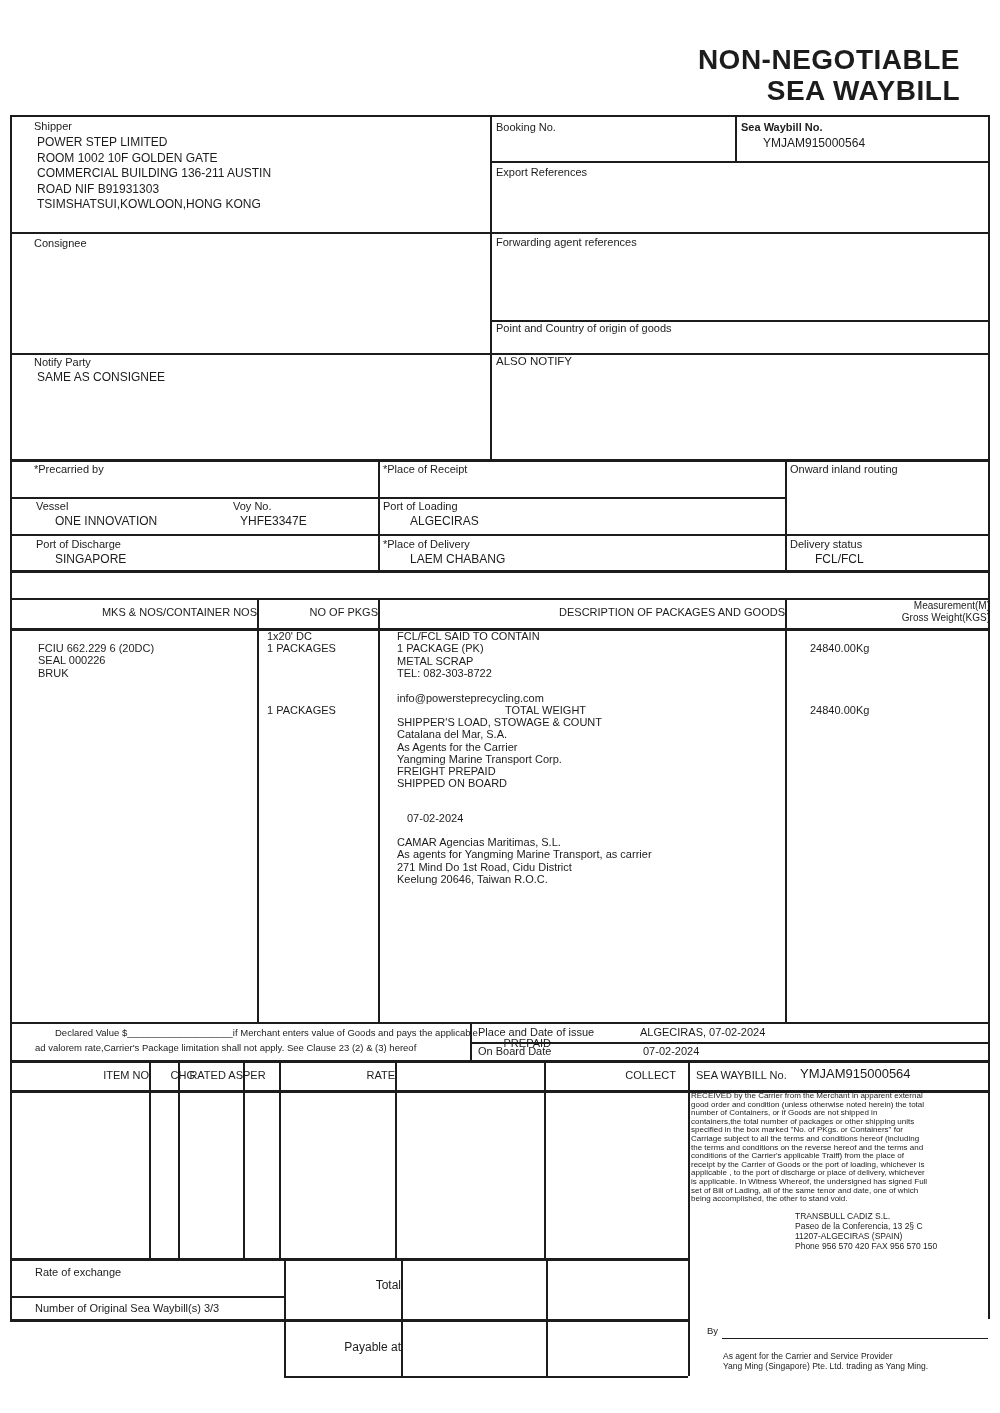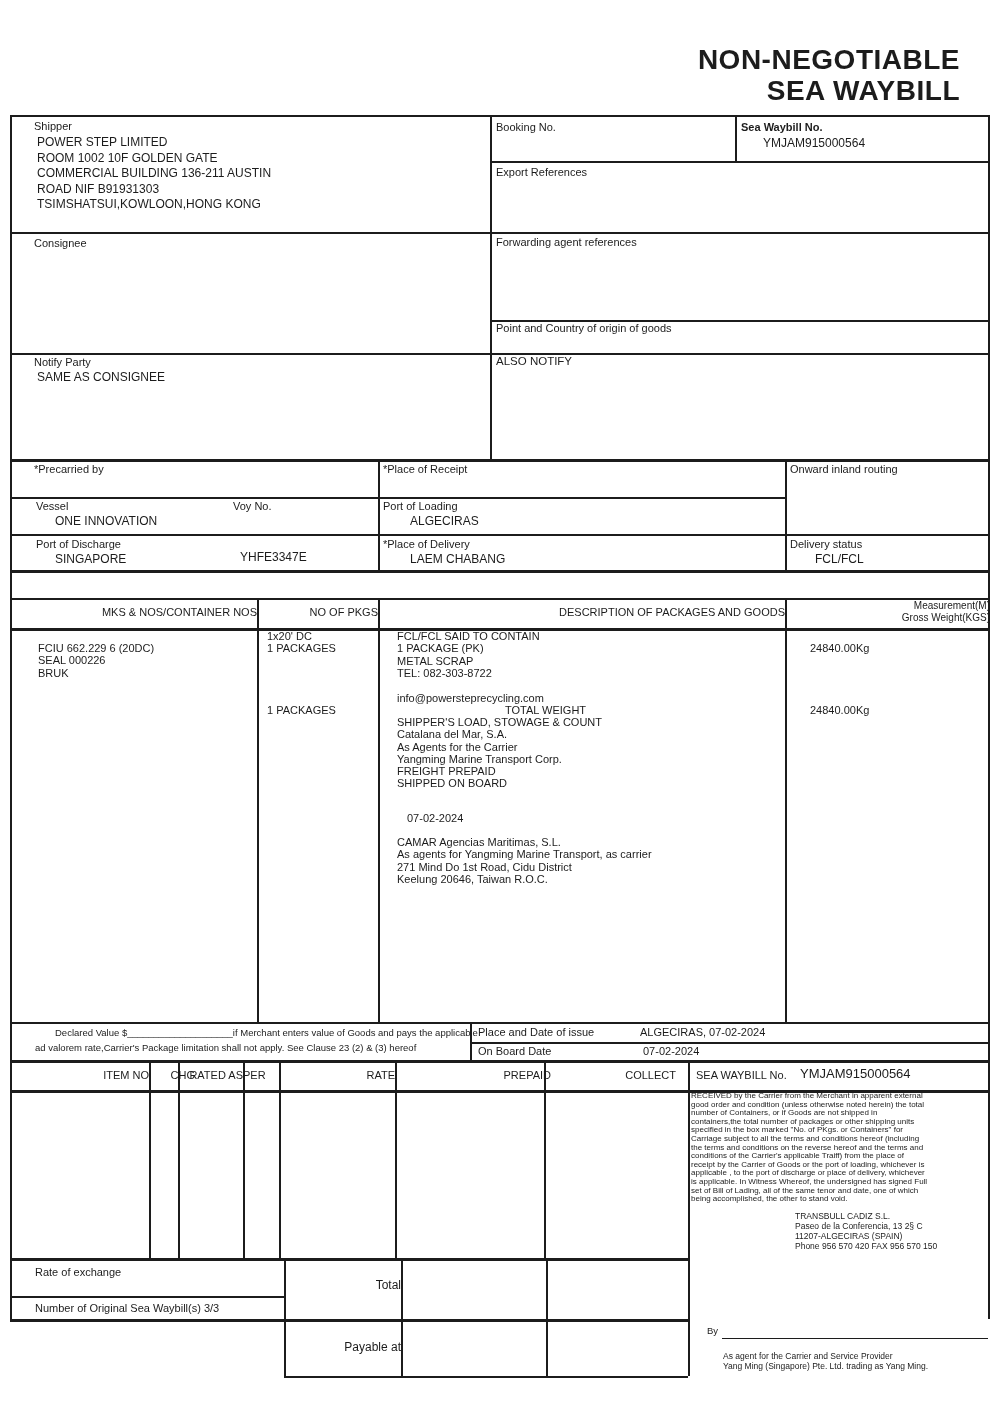--- a/index.html
+++ b/index.html
@@ -93,21 +93,21 @@
   <div class="t s12" style="left:37px;top:370px;">SAME AS CONSIGNEE</div>
   <div class="t s115" style="left:496px;top:355px;">ALSO NOTIFY</div>
 
   <div class="t s11" style="left:34px;top:463px;">*Precarried by</div>
   <div class="t s11" style="left:383px;top:463px;">*Place of Receipt</div>
   <div class="t s11" style="left:790px;top:463px;">Onward inland routing</div>
 
   <div class="t s11" style="left:36px;top:500px;">Vessel</div>
   <div class="t s12" style="left:55px;top:514px;">ONE INNOVATION</div>
   <div class="t s11" style="left:233px;top:500px;">Voy No.</div>
-  <div class="t s12" style="left:240px;top:514px;margin-top:36px;">YHFE3347E</div>
+  <div class="t s12" style="left:240px;top:514px;">YHFE3347E</div>
   <div class="t s11" style="left:383px;top:500px;">Port of Loading</div>
   <div class="t s12" style="left:410px;top:514px;">ALGECIRAS</div>
 
   <div class="t s11" style="left:36px;top:538px;">Port of Discharge</div>
   <div class="t s12" style="left:55px;top:552px;">SINGAPORE</div>
   <div class="t s11" style="left:383px;top:538px;">*Place of Delivery</div>
   <div class="t s12" style="left:410px;top:552px;">LAEM CHABANG</div>
   <div class="t s11" style="left:790px;top:538px;">Delivery status</div>
   <div class="t s12" style="left:815px;top:552px;">FCL/FCL</div>
 
@@ -152,21 +152,21 @@
   <div class="t s11" style="left:478px;top:1026px;">Place and Date of issue</div>
   <div class="t s11" style="left:640px;top:1026px;">ALGECIRAS, 07-02-2024</div>
   <div class="t s11" style="left:478px;top:1045px;">On Board Date</div>
   <div class="t s11" style="left:643px;top:1045px;">07-02-2024</div>
 
   <div class="t s11 ctr" style="left:10px;top:1069px;width:139px;">ITEM NO</div>
   <div class="t s11 ctr" style="left:152px;top:1069px;width:43px;">CHG</div>
   <div class="t s11 ctr" style="left:178px;top:1069px;width:65px;">RATED AS</div>
   <div class="t s11 ctr" style="left:243px;top:1069px;width:20px;">PER</div>
   <div class="t s11 ctr" style="left:279px;top:1069px;width:116px;">RATE</div>
-  <div class="t s11 ctr" style="left:395px;top:1069px;width:156px;">PREPAID</div>
+  <div class="t s11 ctr" style="left:395px;top:1037px;width:156px;">PREPAID</div>
   <div class="t s11 ctr" style="left:544px;top:1069px;width:132px;">COLLECT</div>
   <div class="t s11" style="left:696px;top:1069px;">SEA WAYBILL No.</div>
   <div class="t s13" style="left:800px;top:1067px;">YMJAM915000564</div>
 
   <div class="t s11" style="left:35px;top:1266px;">Rate of exchange</div>
   <div class="t s11" style="left:35px;top:1302px;">Number of Original Sea Waybill(s) 3/3</div>
   <div class="t s12 ctr" style="left:284px;top:1278px;width:117px;">Total</div>
   <div class="t s12 ctr" style="left:284px;top:1340px;width:117px;">Payable at</div>
 
   <div class="t s8" style="left:691px;top:1092px;width:296px;">RECEIVED by the Carrier from the Merchant in apparent external

